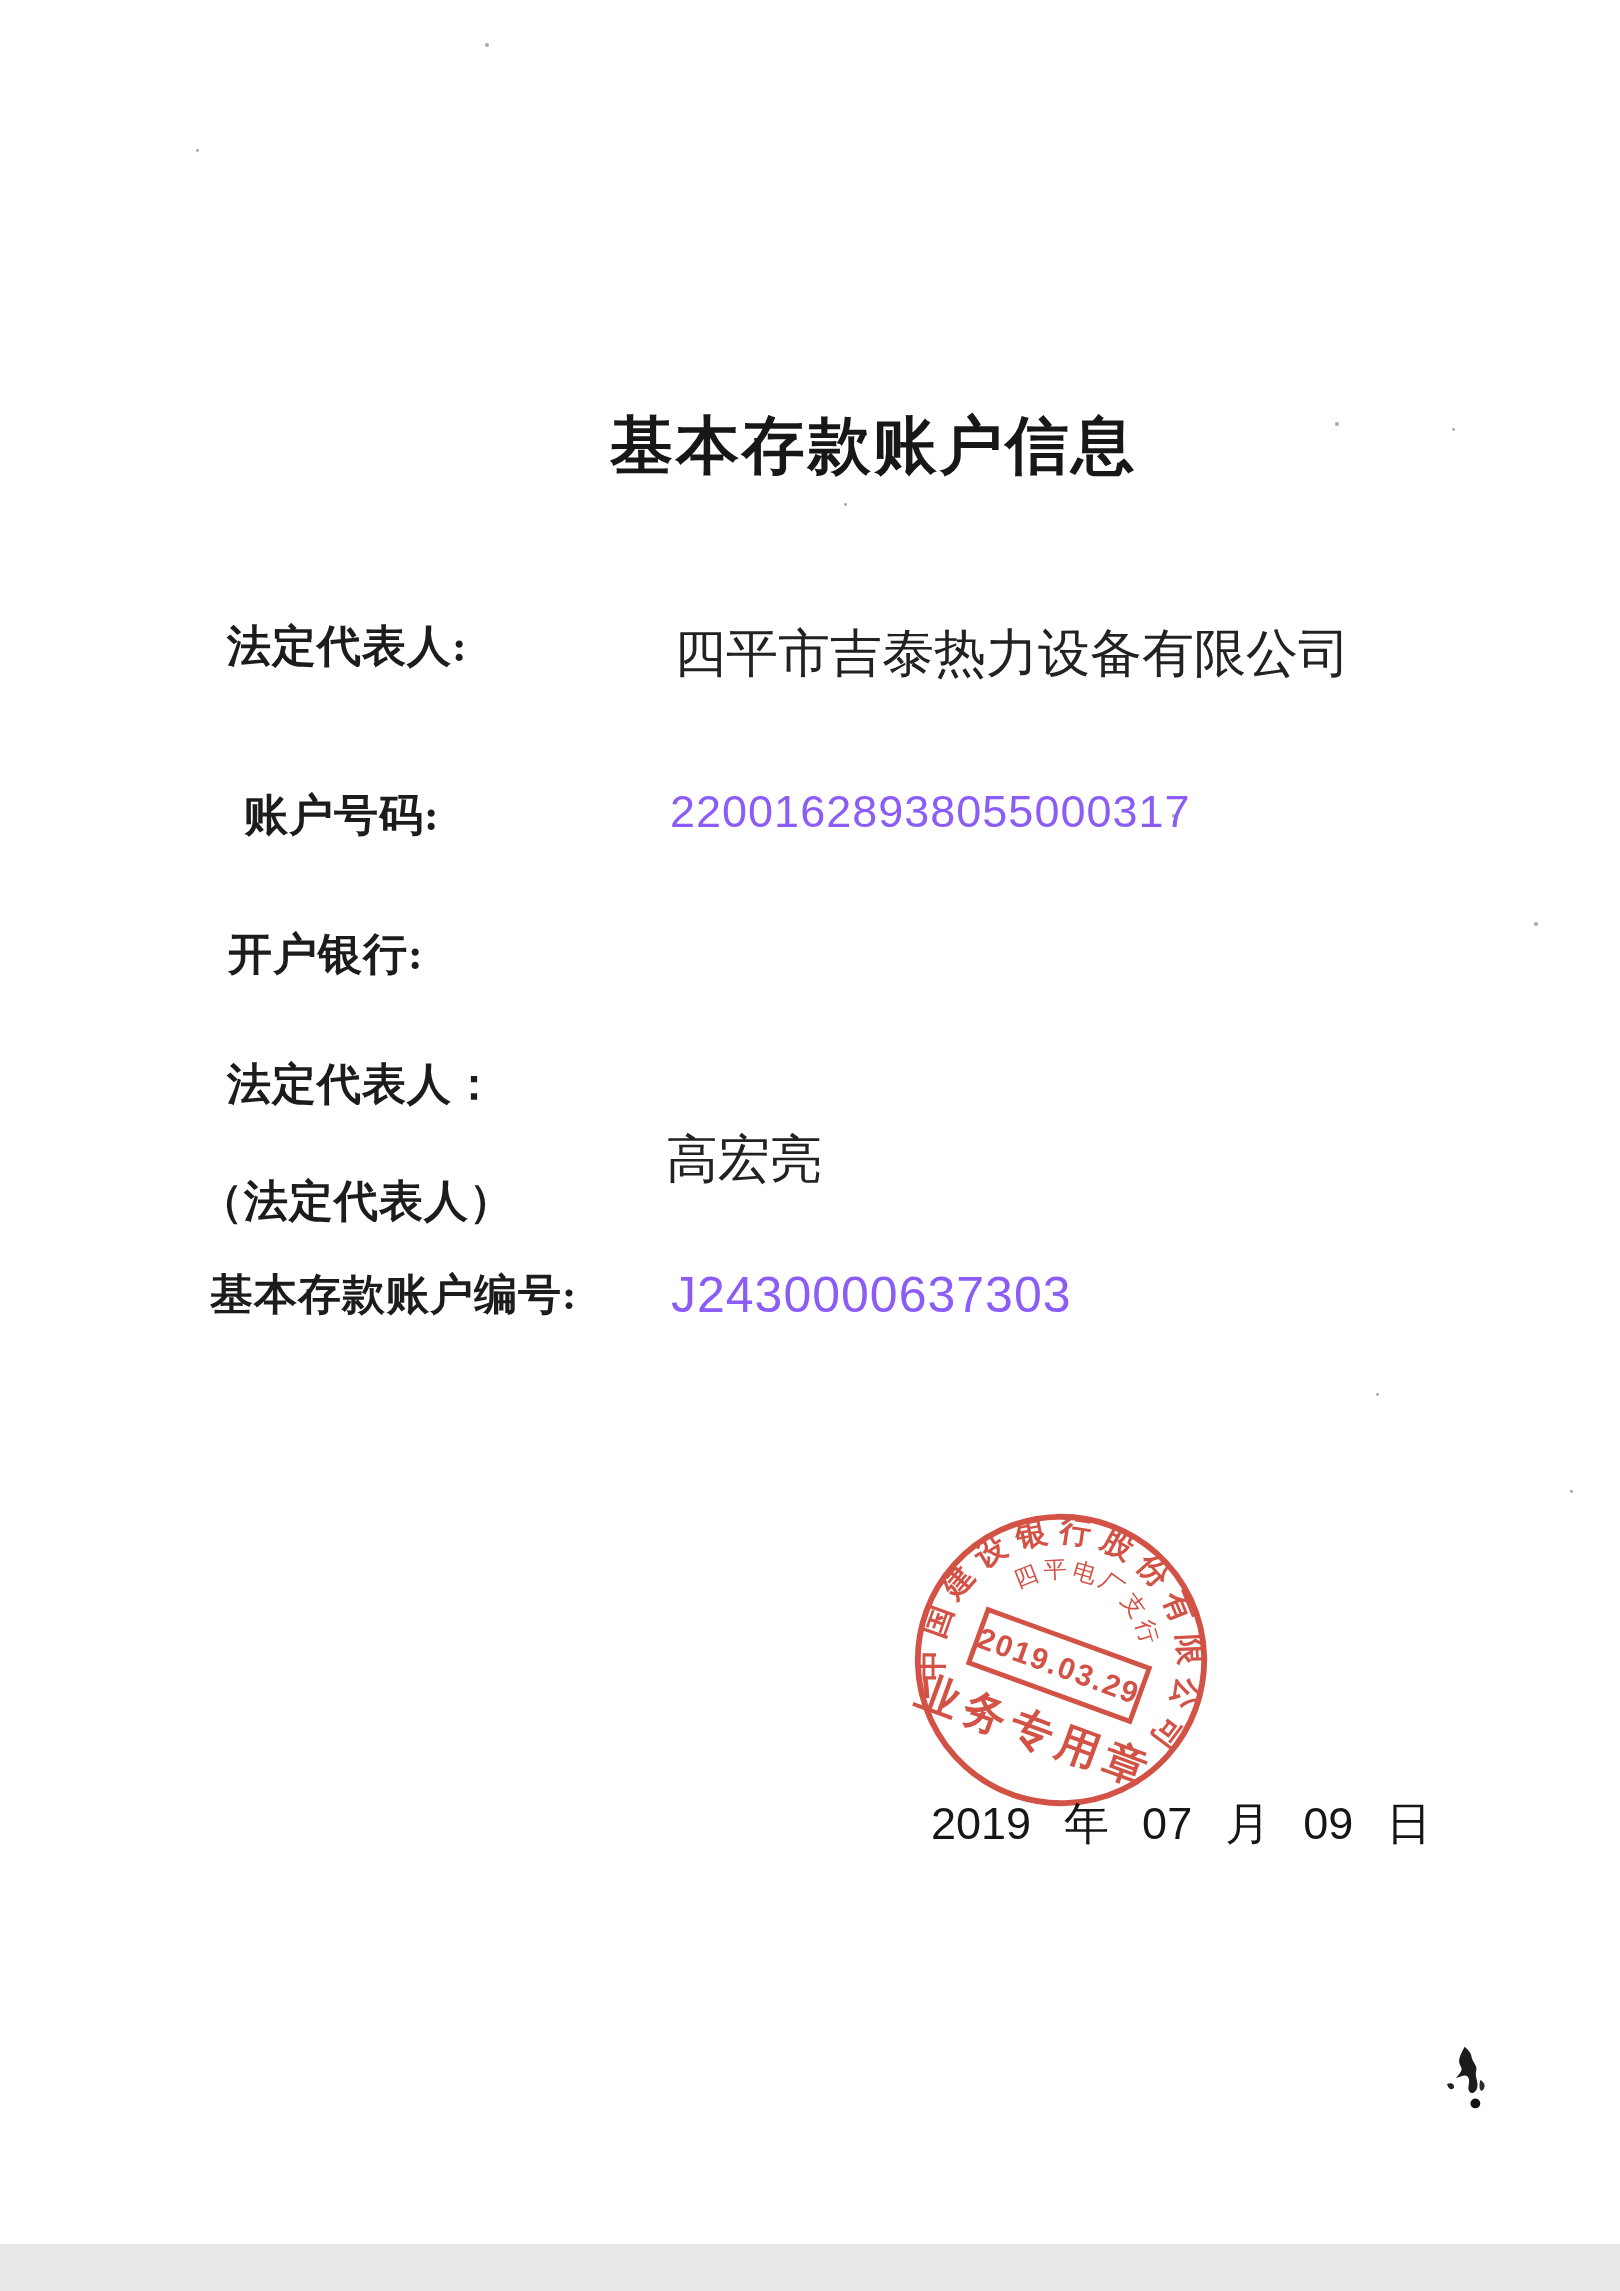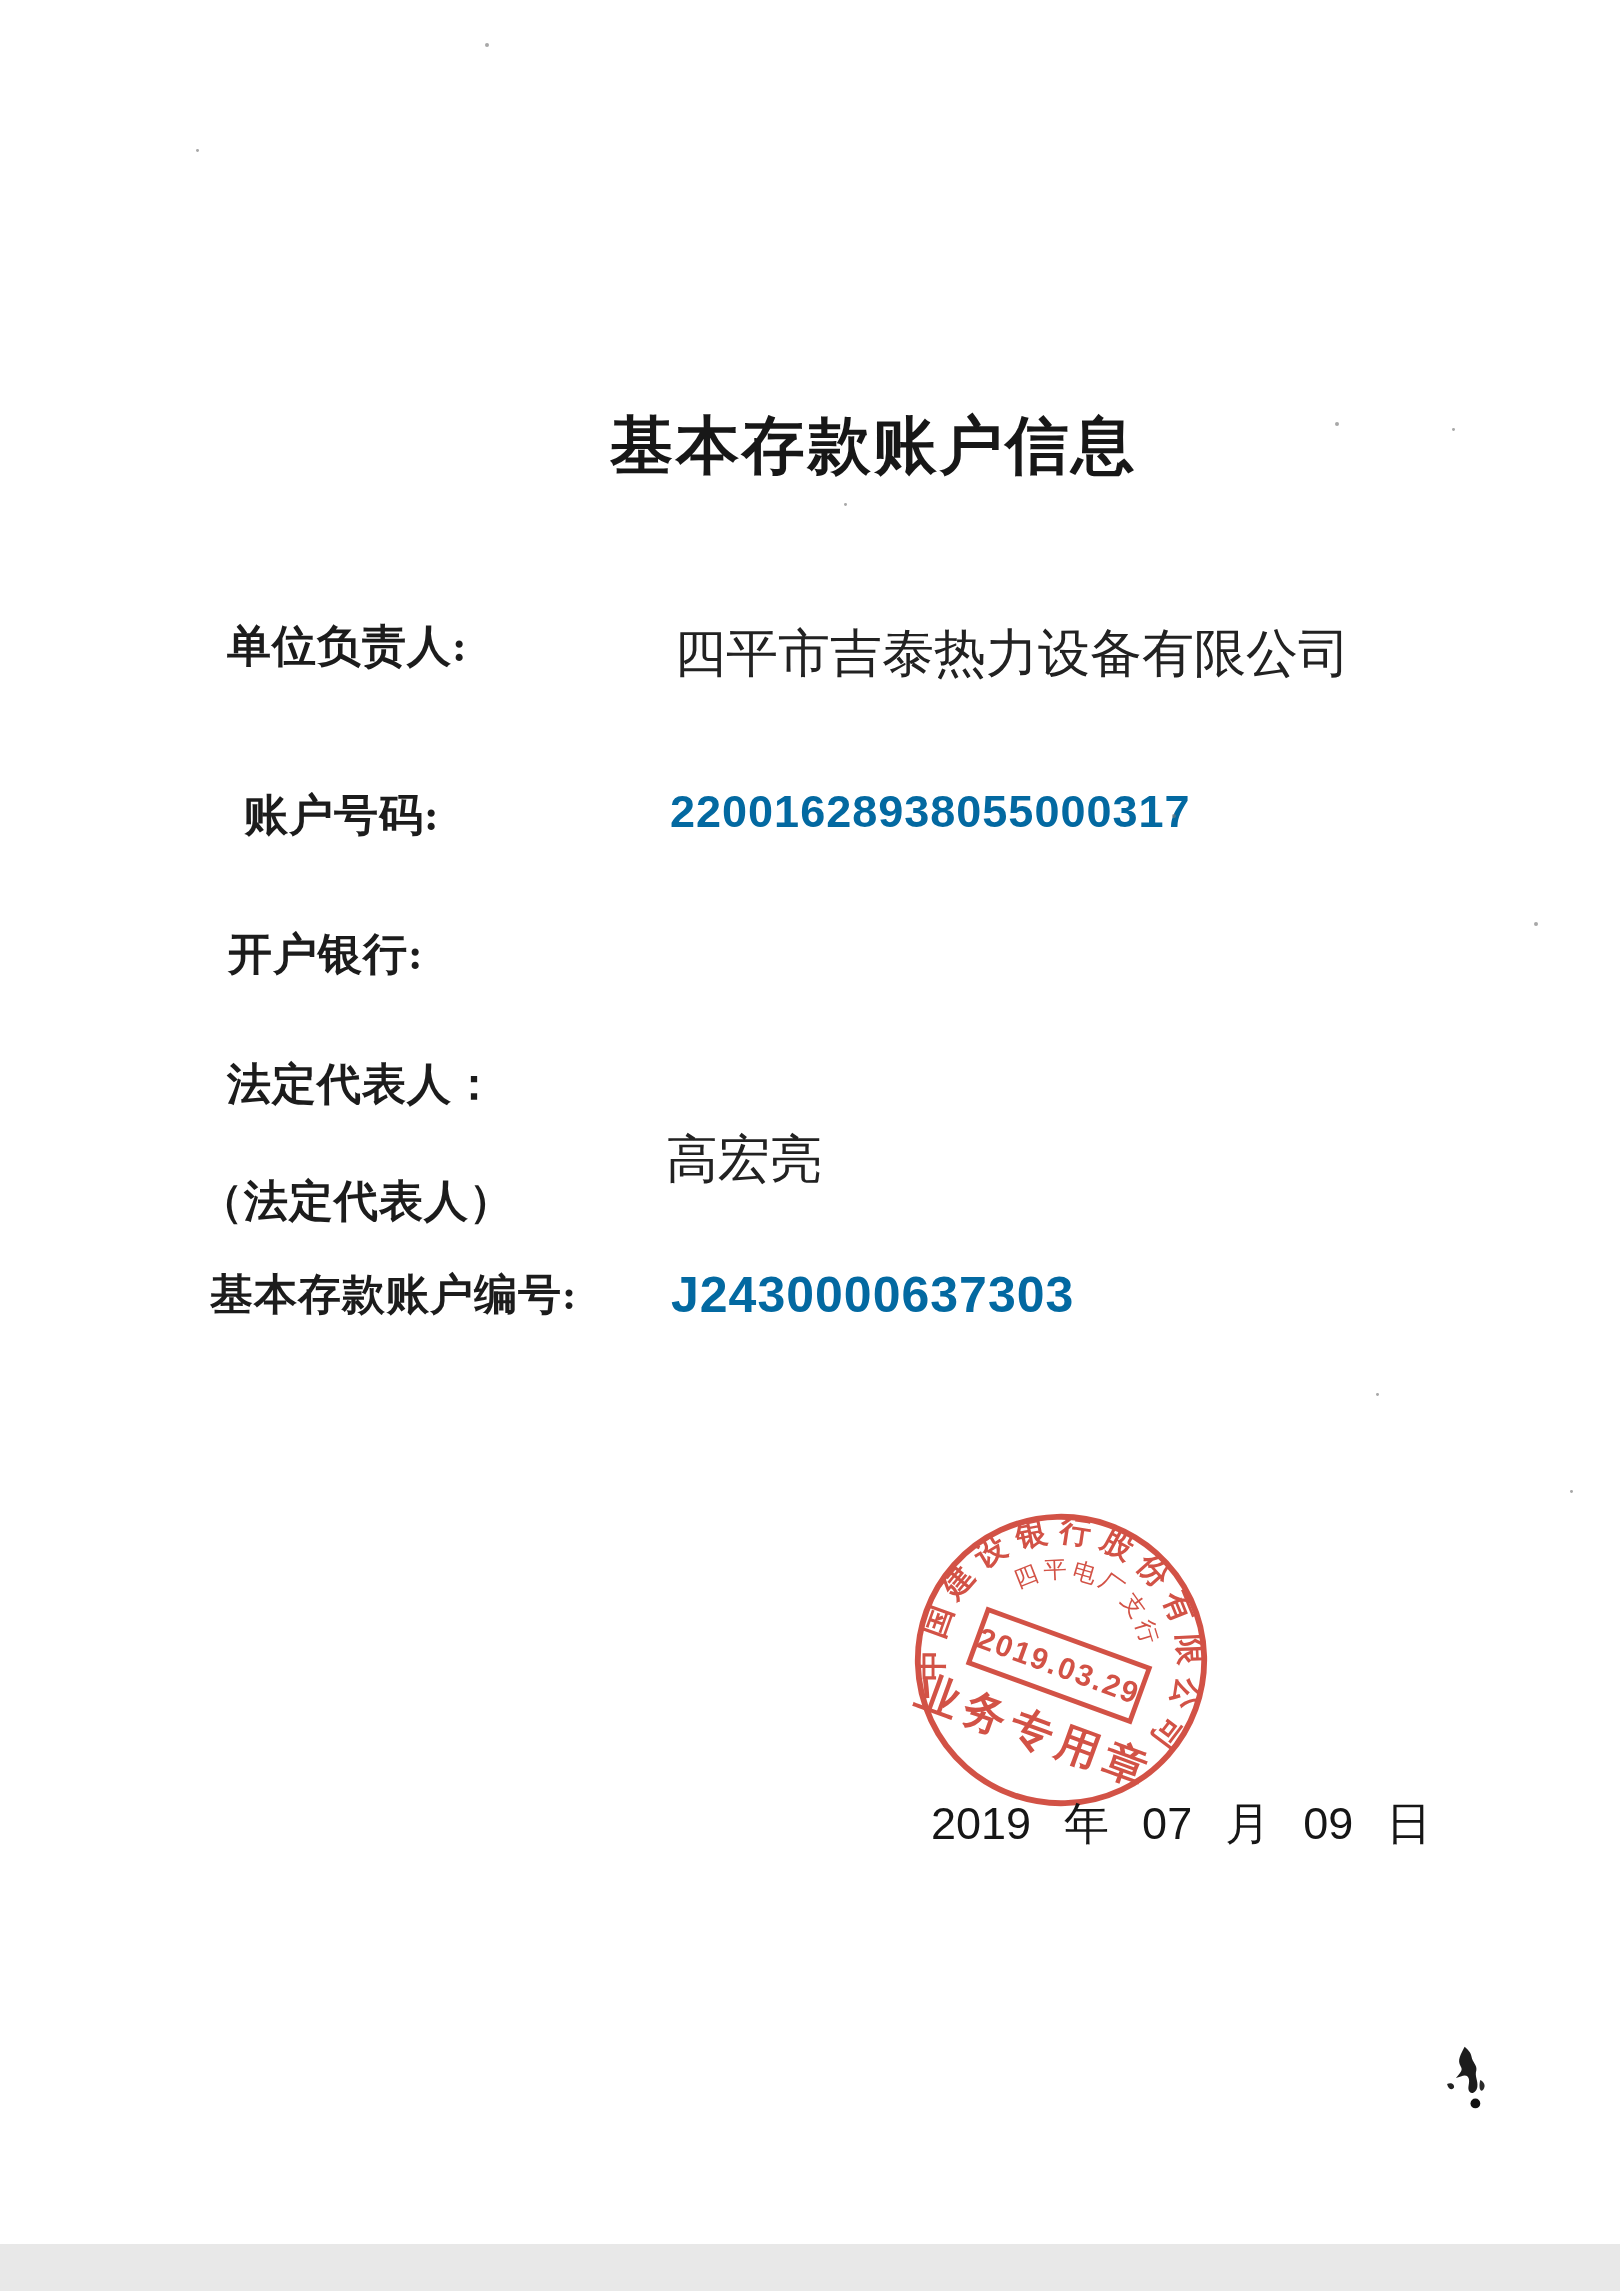--- a/index.html
+++ b/index.html
@@ -21,21 +21,21 @@
     font-size:44px;font-weight:600;letter-spacing:1px;
     color:#1c1c1c;white-space:nowrap;
   }
   .field-value{
     position:absolute;
     font-size:52px;font-weight:400;
     color:#222;white-space:nowrap;
   }
   .num-value{
     font-family:"Liberation Sans", sans-serif;
-    font-size:45px;letter-spacing:1px;color:#0369a1;font-weight:bold;
+    font-size:45px;letter-spacing:1px;color:#8b5cf6;
   }
   .label-strong{font-weight:700;}
   .date-line{
     position:absolute;left:931px;top:1794px;
     display:flex;align-items:baseline;gap:33px;
     font-size:45px;color:#161616;z-index:3;
     font-family:"Liberation Sans", sans-serif;
   }
   .date-line .unit{font-family:"Liberation Serif", serif;}
   .stamp{
@@ -51,21 +51,21 @@
     position:absolute;left:1439px;top:2041px;z-index:1;
   }
 </style>
 </head>
 <body>
 
 <div class="page">
 
   <h1 class="doc-title">基本存款账户信息</h1>
 
-  <div class="field-label" style="left:227px;top:617px;">单位负责人:</div>
+  <div class="field-label" style="left:227px;top:617px;">法定代表人:</div>
   <div class="field-value" style="left:674px;top:619px;">四平市吉泰热力设备有限公司</div>
 
   <div class="field-label" style="left:225px;top:786px;margin-left:19px;">账户号码:</div>
   <div class="field-value num-value" style="left:670px;top:786px;">22001628938055000317</div>
 
   <div class="field-label" style="left:228px;top:925px;">开户银行:</div>
 
   <div class="field-label" style="left:227px;top:1055px;">法定代表人：</div>
   <div class="field-label" style="left:199px;top:1172px;">（法定代表人）</div>
   <div class="field-value" style="left:666px;top:1125px;">高宏亮</div>

